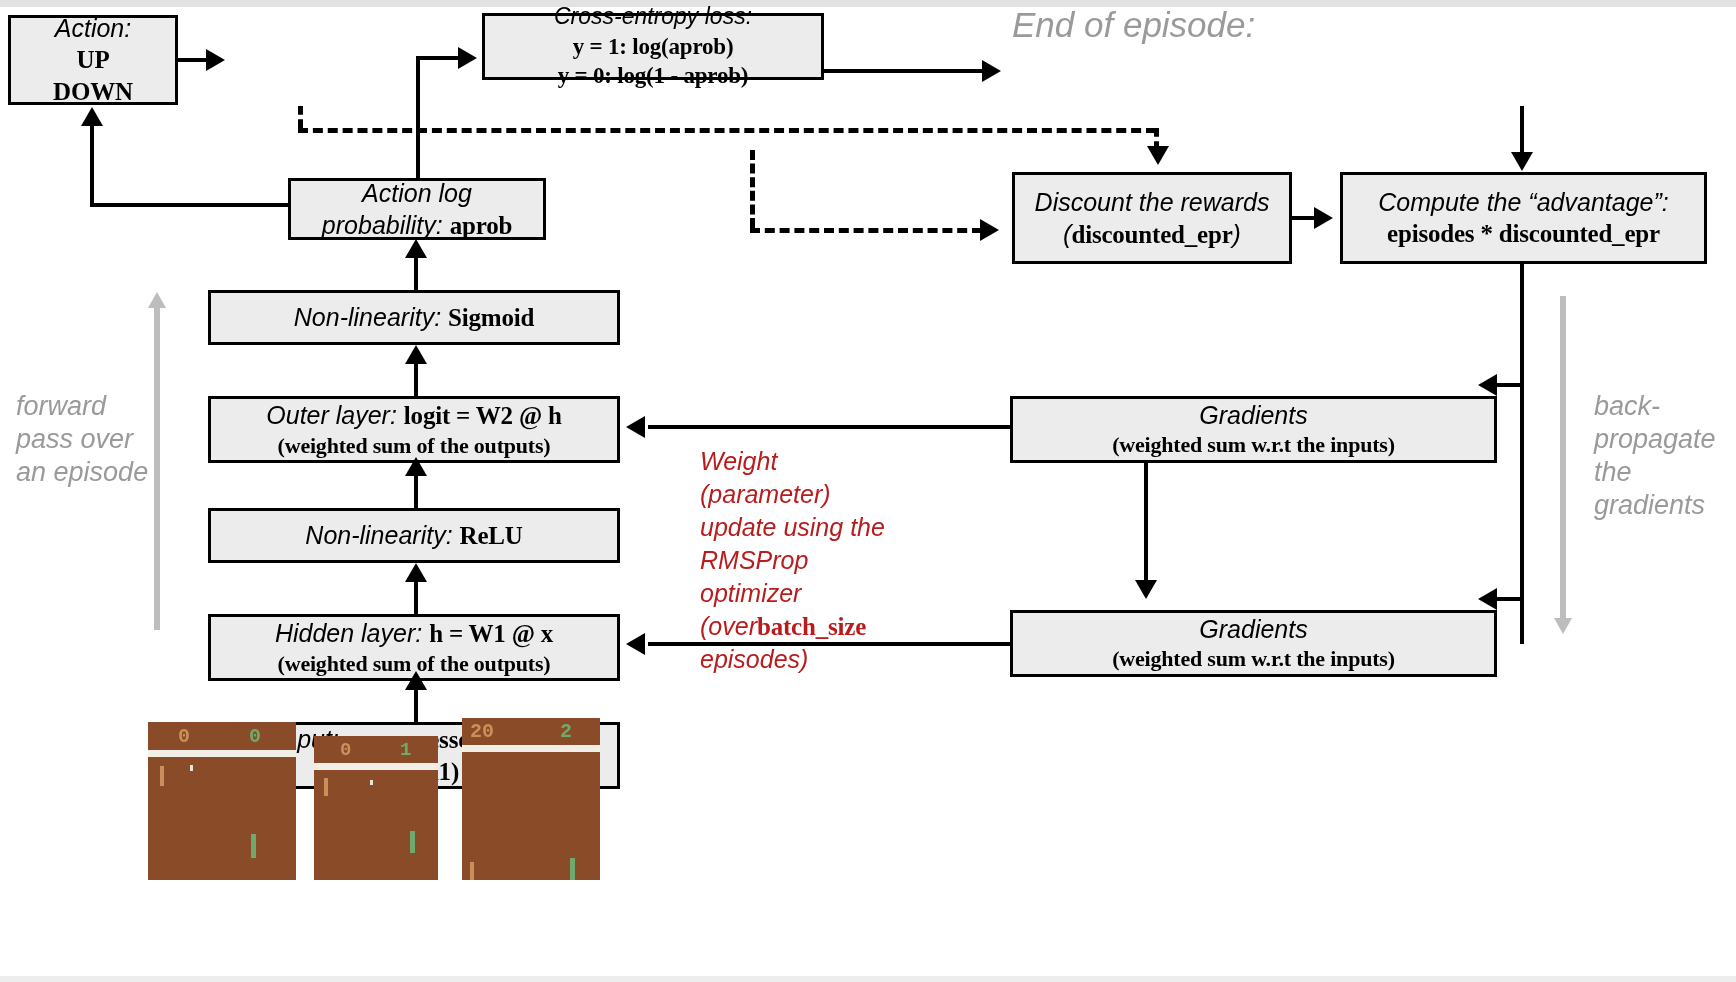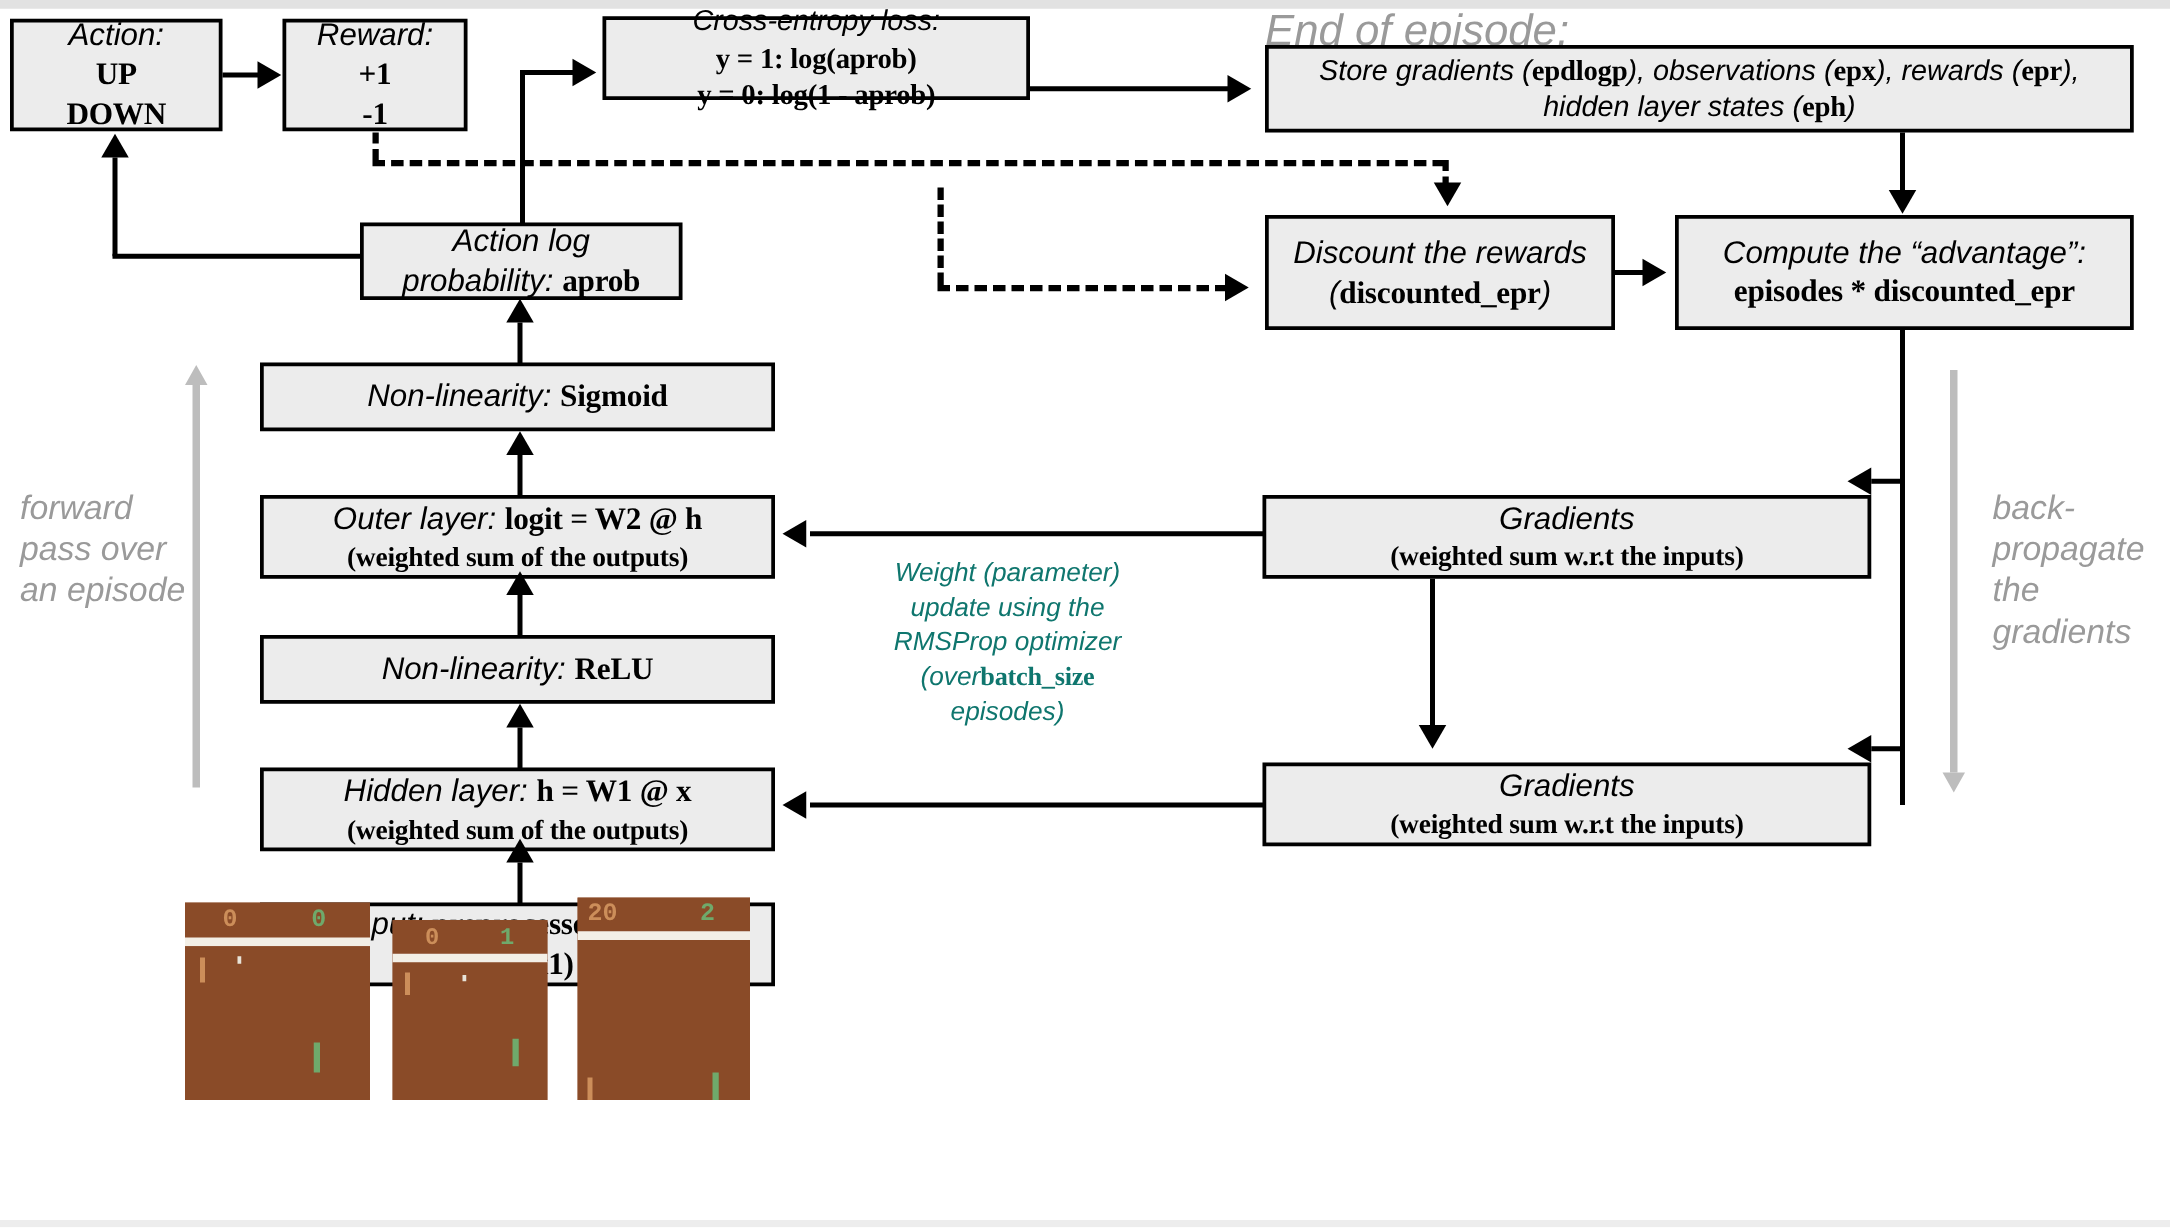--- a/index.html
+++ b/index.html
@@ -113,51 +113,42 @@
     <span class="ln">the</span>
     <span class="ln">gradients</span>
   </div>
 
   <div class="garrow-head-up" style="left:148px; top:292px;"></div>
   <div class="garrow-stem" style="left:154px; top:308px; height:322px;"></div>
 
   <div class="garrow-stem" style="left:1560px; top:296px; height:322px;"></div>
   <div class="garrow-head-dn" style="left:1554px; top:618px;"></div>
 
-  <div style="position:absolute; left:700px; top:445px; width:212px; text-align:center; font-style:italic; font-size:21px; line-height:1.32; color:#0f766e;">
+  <div style="position:absolute; left:700px; top:445px; width:212px; text-align:left; font-style:italic; font-size:25px; line-height:1.32; color:#b91c1c;">
     <span class="ln">Weight (parameter)</span>
     <span class="ln">update using</span>
     <span class="ln">the RMSProp</span>
     <span class="ln">optimizer</span>
     <span class="ln"><span>(over</span><span class="mono" style="font-style:normal;">batch_size</span></span>
     <span class="ln">episodes)</span>
   </div>
 
   <div class="box" style="left:8px; top:15px; width:170px; height:90px; font-size:25px;">
     <span class="ln it">Action:</span>
     <span class="ln mono">UP</span>
     <span class="ln mono">DOWN</span>
   </div>
 
-  <div class="box" style="left:226px; top:15px; width:148px; height:90px; font-size:25px;">
-    <span class="ln it">Reward:</span>
-    <span class="ln mono">+1</span>
-    <span class="ln mono">-1</span>
-  </div>
 
   <div class="box" style="left:482px; top:13px; width:342px; height:67px; font-size:23px;text-align:right;">
     <span class="ln it">Cross-entropy loss:</span>
     <span class="ln mono">y = 1: log(aprob)</span>
     <span class="ln mono">y = 0: log(1 - aprob)</span>
   </div>
 
-  <div class="box" style="left:1012px; top:36px; width:695px; height:70px; font-size:23px;">
-    <span class="ln"><span class="it">Store gradients (</span><span class="mono">epdlogp</span><span class="it">), observations (</span><span class="mono">epx</span><span class="it">), rewards (</span><span class="mono">epr</span><span class="it">),</span></span>
-    <span class="ln"><span class="it">hidden layer states (</span><span class="mono">eph</span><span class="it">)</span></span>
-  </div>
 
   <div class="box" style="left:288px; top:178px; width:258px; height:62px; font-size:25px;">
     <span class="ln it">Action log</span>
     <span class="ln"><span class="it">probability:</span>&nbsp;<span class="mono">aprob</span></span>
   </div>
 
   <div class="box" style="left:1012px; top:172px; width:280px; height:92px; font-size:25px;">
     <span class="ln it">Discount the rewards</span>
     <span class="ln"><span class="it">(</span><span class="mono">discounted_epr</span><span class="it">)</span></span>
   </div>

